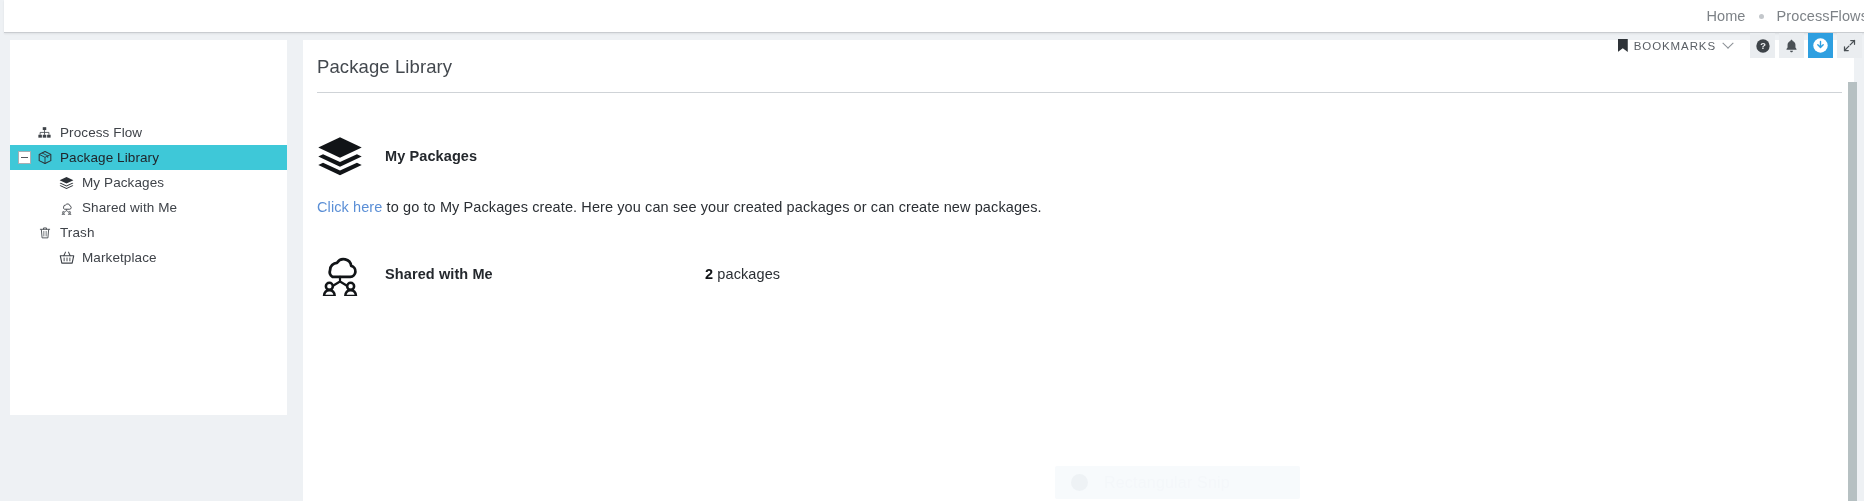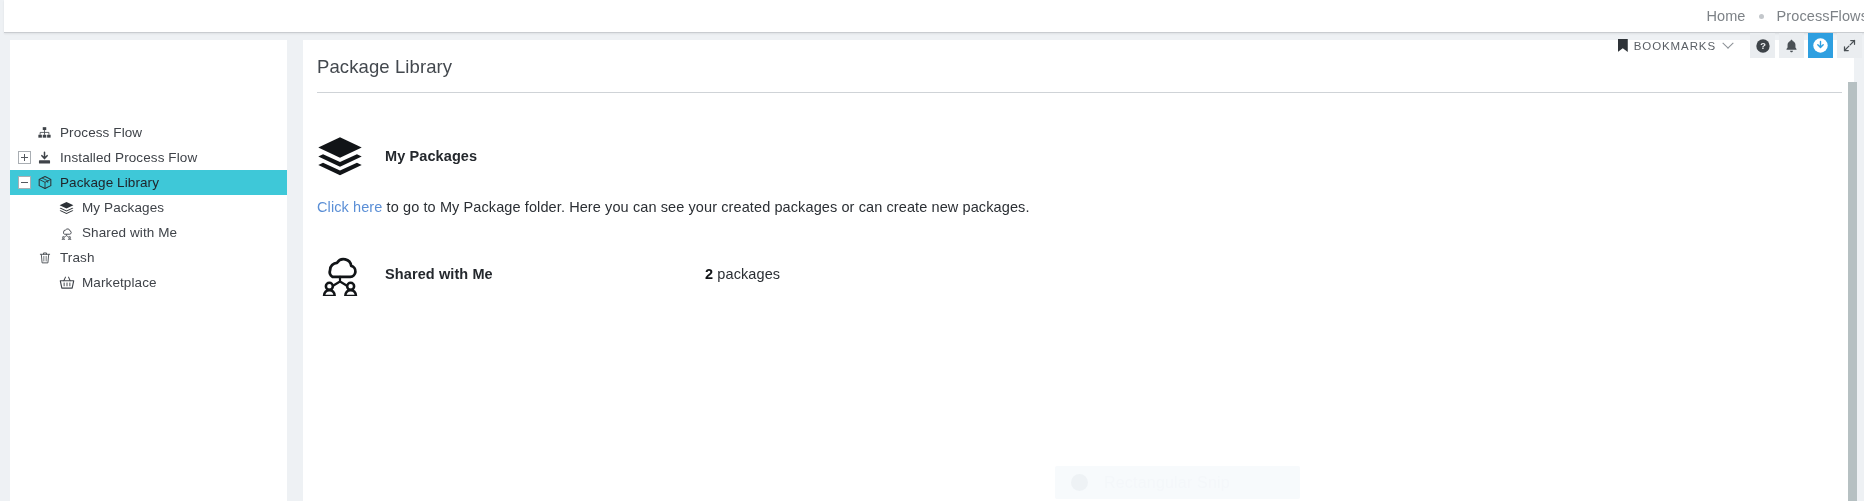--- a/index.html
+++ b/index.html
@@ -105,21 +105,21 @@
     width: 1864px;
     height: 468px;
     background: #eef1f4;
   }
 
   
   .sidebar {
     position: absolute;
     top: 7px; left: 10px;
     width: 277px;
-    height: 461px;
+    height: 375px;
     background: #ffffff;
     overflow: hidden;
   }
   .tree { padding-top: 80px; }
 
   .tnode {
     display: flex;
     align-items: center;
     height: 25px;
     padding-left: 8px;
@@ -353,30 +353,20 @@
             <rect x="9" y="2" width="6" height="5" fill="#3f4349"></rect>
             <rect x="1.5" y="15" width="6" height="5" fill="#3f4349"></rect>
             <rect x="9" y="15" width="6" height="5" fill="#3f4349"></rect>
             <rect x="16.5" y="15" width="6" height="5" fill="#3f4349"></rect>
             <path d="M12 7v4M4.5 15v-4h15v4M12 11v4" stroke="#3f4349" stroke-width="1.4" fill="none"></path>
           </svg>
         </span>
         <span class="tlabel">Process Flow</span>
       </div>
 
-      <div class="tnode">
-        <span class="toggle plus"></span>
-        <span class="ticon">
-          <svg width="15" height="14" viewBox="0 0 24 24">
-            <path d="M12 2v9M7.5 8l4.5 5 4.5-5" stroke="#3f4349" stroke-width="2.6" fill="none" stroke-linecap="round" stroke-linejoin="round"></path>
-            <rect x="2.5" y="16" width="19" height="5.5" rx="1" fill="#3f4349"></rect>
-          </svg>
-        </span>
-        <span class="tlabel">Installed Process Flow</span>
-      </div>
 
       <div class="tnode selected">
         <span class="toggle"></span>
         <span class="ticon">
           <svg width="16" height="15" viewBox="0 0 24 24">
             <path d="M12 2.3 21.3 7v10L12 21.7 2.7 17V7z" fill="none" stroke="#2c3136" stroke-width="1.7" stroke-linejoin="round"></path>
             <path d="M2.7 7 12 11.7 21.3 7M12 11.7v10" fill="none" stroke="#2c3136" stroke-width="1.4"></path>
             <path d="M7 4.6 16.4 9.3v3.2" fill="none" stroke="#2c3136" stroke-width="1.3"></path>
           </svg>
         </span>
@@ -450,21 +440,21 @@
         <div class="sec-icon">
           <svg width="46" height="40" viewBox="0 0 24 21">
             <path d="M12 0.6 23.4 6 12 11.4 0.6 6z" fill="#111417"></path>
             <path d="M3.1 9.6 0.6 10.8 12 16.2 23.4 10.8l-2.5-1.2L12 13.7z" fill="#111417"></path>
             <path d="M3.1 14 0.6 15.2 12 20.6 23.4 15.2 20.9 14 12 18.1z" fill="#111417"></path>
           </svg>
         </div>
         <div class="sec-name">My Packages</div>
       </div>
       <div class="sec-desc">
-        <a>Click here</a><span> to go to My Package folder. Here you can see your created packages or can create new packages.</span>
+        <a>Click here</a><span> to go to My Packages create. Here you can see your created packages or can create new packages.</span>
       </div>
     </div>
 
     <div class="section" id="section-shared-with-me">
       <div class="sec-row">
         <div class="sec-icon">
           <svg width="46" height="44" viewBox="0 0 24 24">
             <path d="M6.6 9.8a3.9 3.9 0 0 1 3.8-3.9 4.2 4.2 0 0 1 7.7 1.7 3.05 3.05 0 0 1-.5 6H7.9A3.25 3.25 0 0 1 6.6 9.8z" fill="none" stroke="#111417" stroke-width="1.5" stroke-linejoin="round"></path>
             <path d="M12 13.6v2.5M12 16.1 8.2 18.4M12 16.1l3.8 2.3" stroke="#111417" stroke-width="1.2" fill="none" stroke-linecap="round"></path>
             <circle cx="6.2" cy="18.7" r="1.9" fill="none" stroke="#111417" stroke-width="1.4"></circle>

